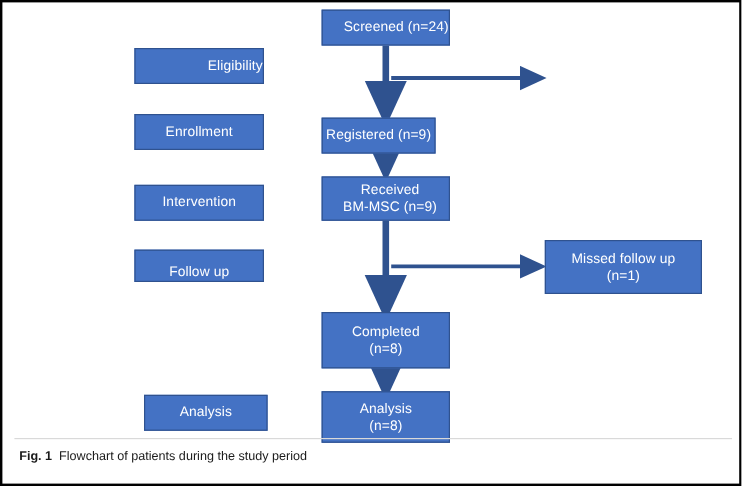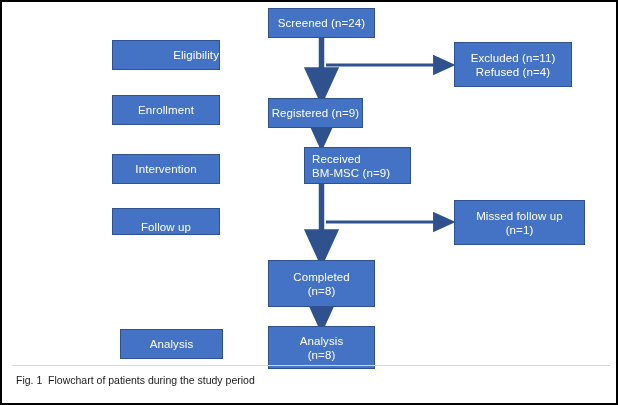--- a/index.html
+++ b/index.html
@@ -35,24 +35,23 @@
     font-size: 11.5px;
     line-height: 14px;
     display: flex;
     flex-direction: column;
     align-items: center;
     justify-content: center;
     text-align: center;
     letter-spacing: 0.1px;
   }
   .box.left-align {
-    align-items: flex-start;
+    align-items: center;
     text-align: left;
     padding-left: 7px;
-    margin-left: 36px;
   }
   .box .line {
     display: block;
     white-space: nowrap;
   }
   .caption-rule {
     position: absolute;
     left: 10px;
     top: 363px;
     width: 598px;
@@ -63,21 +62,21 @@
     position: absolute;
     left: 14px;
     top: 371px;
     width: 560px;
     font-size: 10.5px;
     color: #1a1a1a;
     line-height: 14px;
     white-space: nowrap;
   }
   .caption b {
-    font-weight: normal;
+    font-weight: bold;
   }
   svg.arrows {
     position: absolute;
     left: 0;
     top: 0;
     width: 618px;
     height: 405px;
     pointer-events: none;
   }
 </style>
@@ -121,21 +120,21 @@
     </div>
 
     <div class="box" style="left:110px; top:206px; width:108px; height:27px;justify-content:flex-end;">
       <span class="line">Follow up</span>
     </div>
 
     <div class="box" style="left:118px; top:327px; width:103px; height:30px;">
       <span class="line">Analysis</span>
     </div>
 
-    <div class="box" style="left:266px; top:6px; width:107px; height:30px;">
+    <div class="box" style="left:266px; top:6px; width:107px; height:30px;align-items:flex-end;">
       <span class="line">Screened (n=24)</span>
     </div>
 
     <div class="box" style="left:266px; top:96px; width:95px; height:30px;">
       <span class="line">Registered (n=9)</span>
     </div>
 
     <div class="box left-align" style="left:266px; top:145px; width:107px; height:37px;">
       <span class="line">Received</span>
       <span class="line">BM-MSC (n=9)</span>
@@ -144,24 +143,20 @@
     <div class="box" style="left:266px; top:258px; width:107px; height:47px;">
       <span class="line">Completed</span>
       <span class="line">(n=8)</span>
     </div>
 
     <div class="box" style="left:266px; top:324px; width:107px; height:43px;">
       <span class="line">Analysis</span>
       <span class="line">(n=8)</span>
     </div>
 
-    <div class="box" style="left:452px; top:40px; width:118px; height:45px;">
-      <span class="line">Excluded (n=11)</span>
-      <span class="line">Refused (n=4)</span>
-    </div>
 
     <div class="box" style="left:452px; top:198px; width:131px; height:45px;">
       <span class="line">Missed follow up</span>
       <span class="line">(n=1)</span>
     </div>
 
   </div>
 
   <div class="caption-rule"></div>
 

